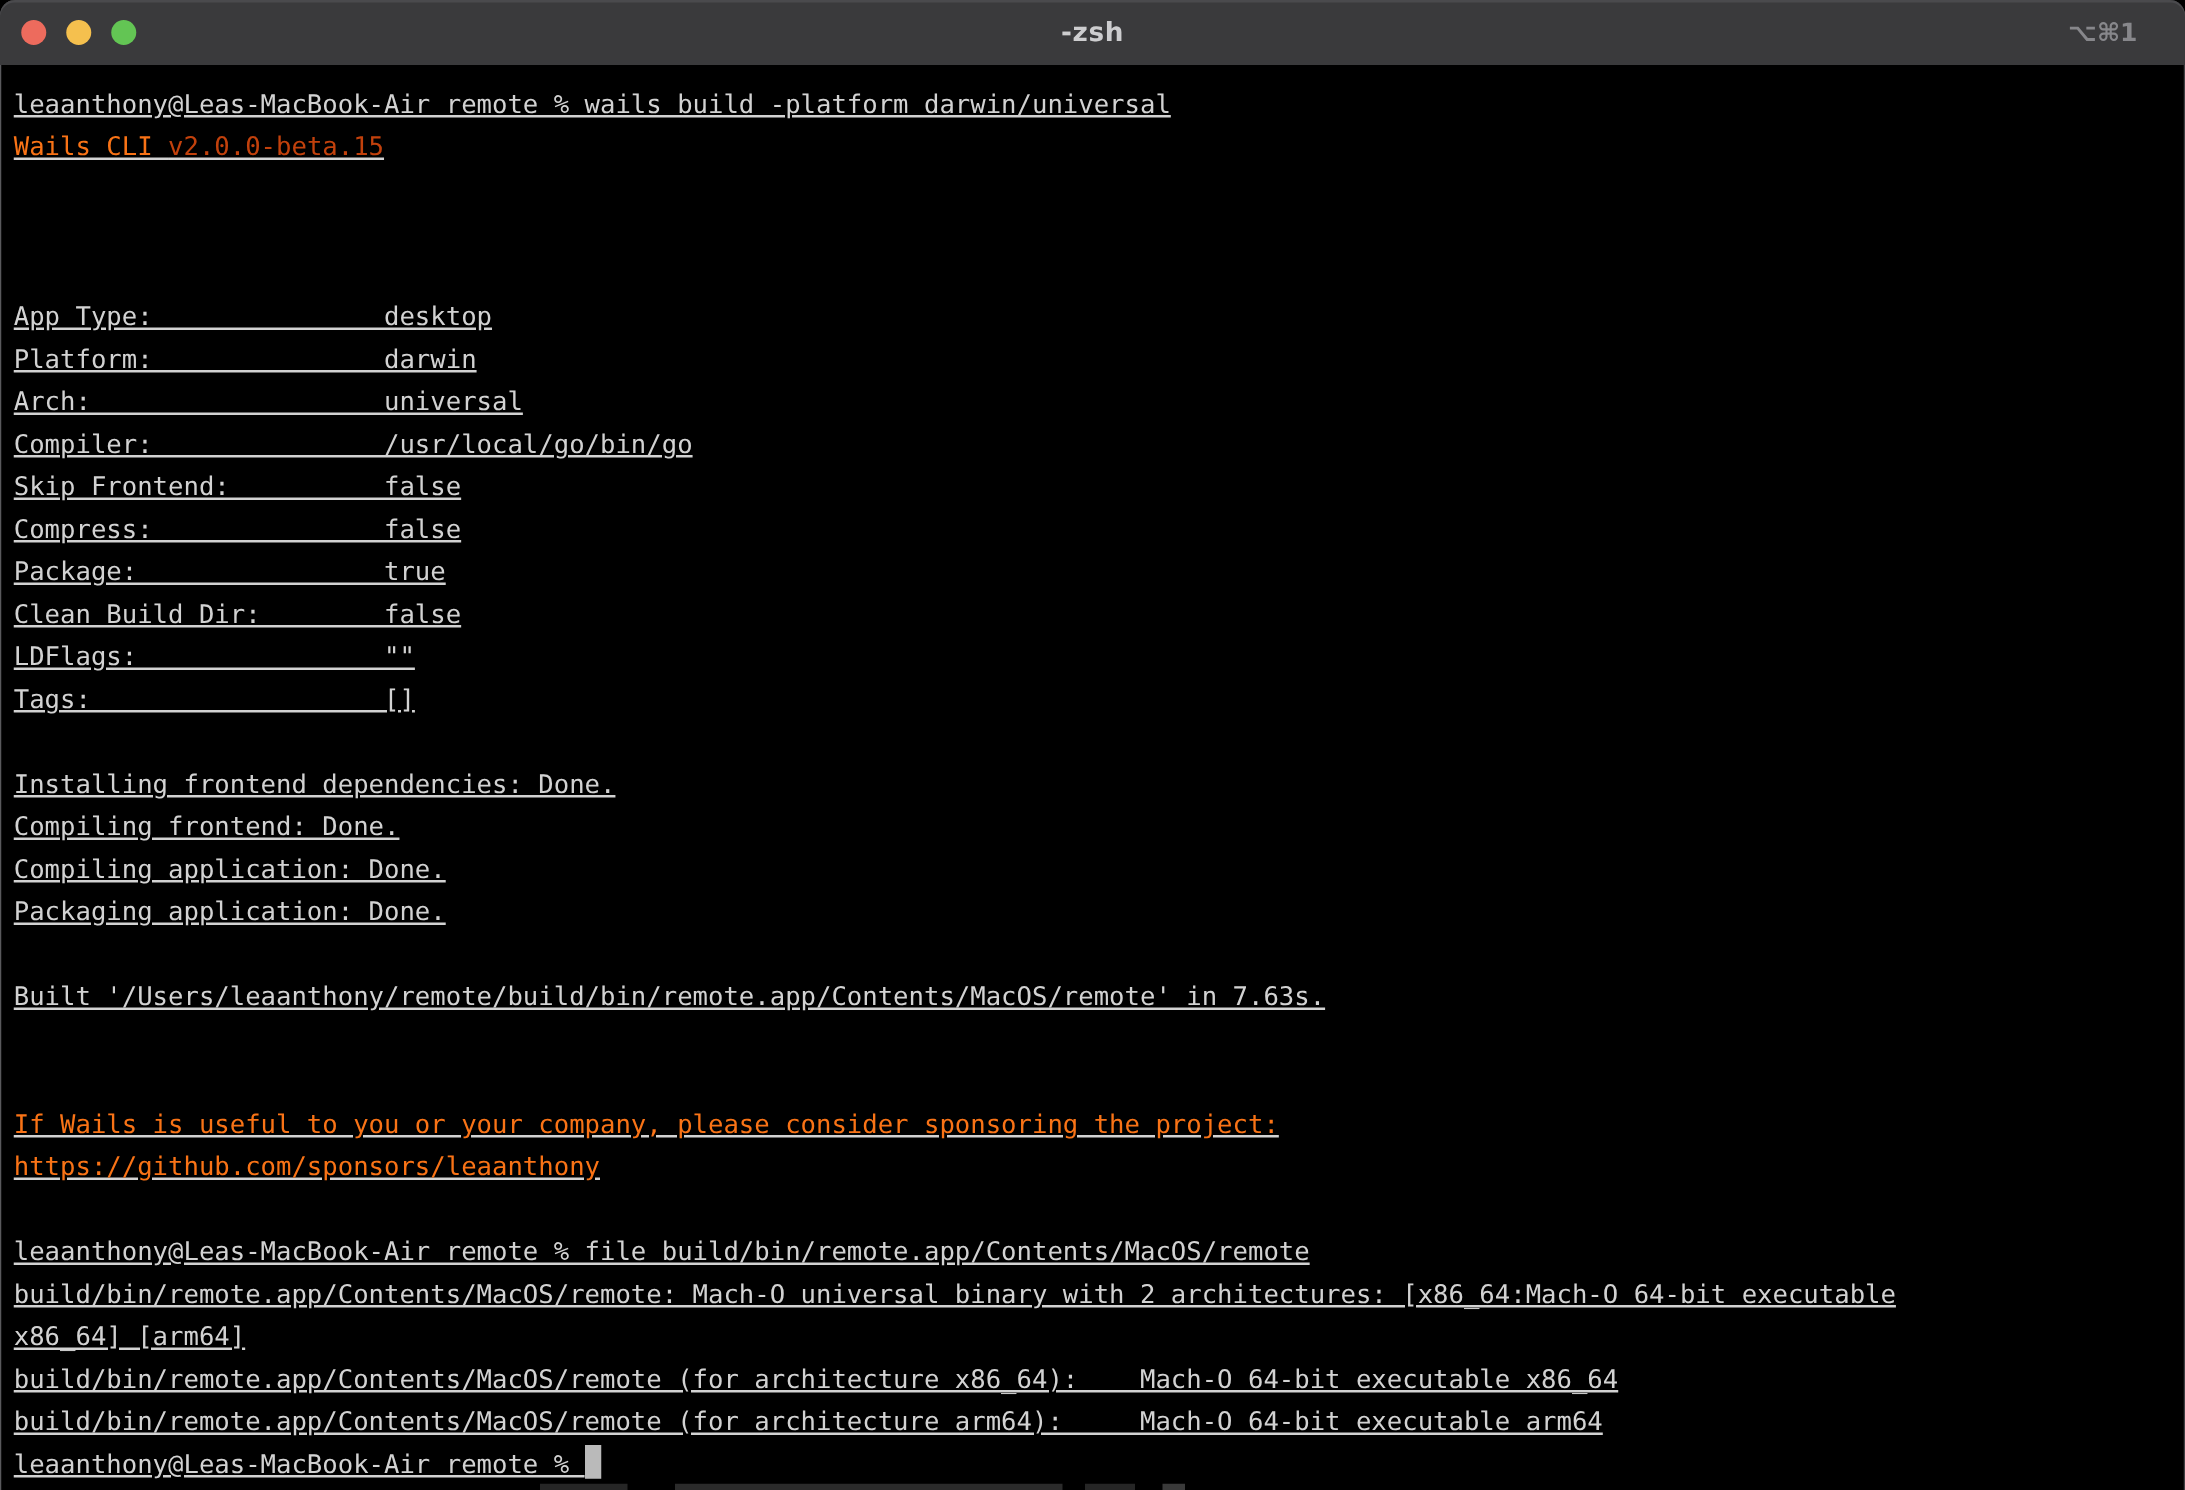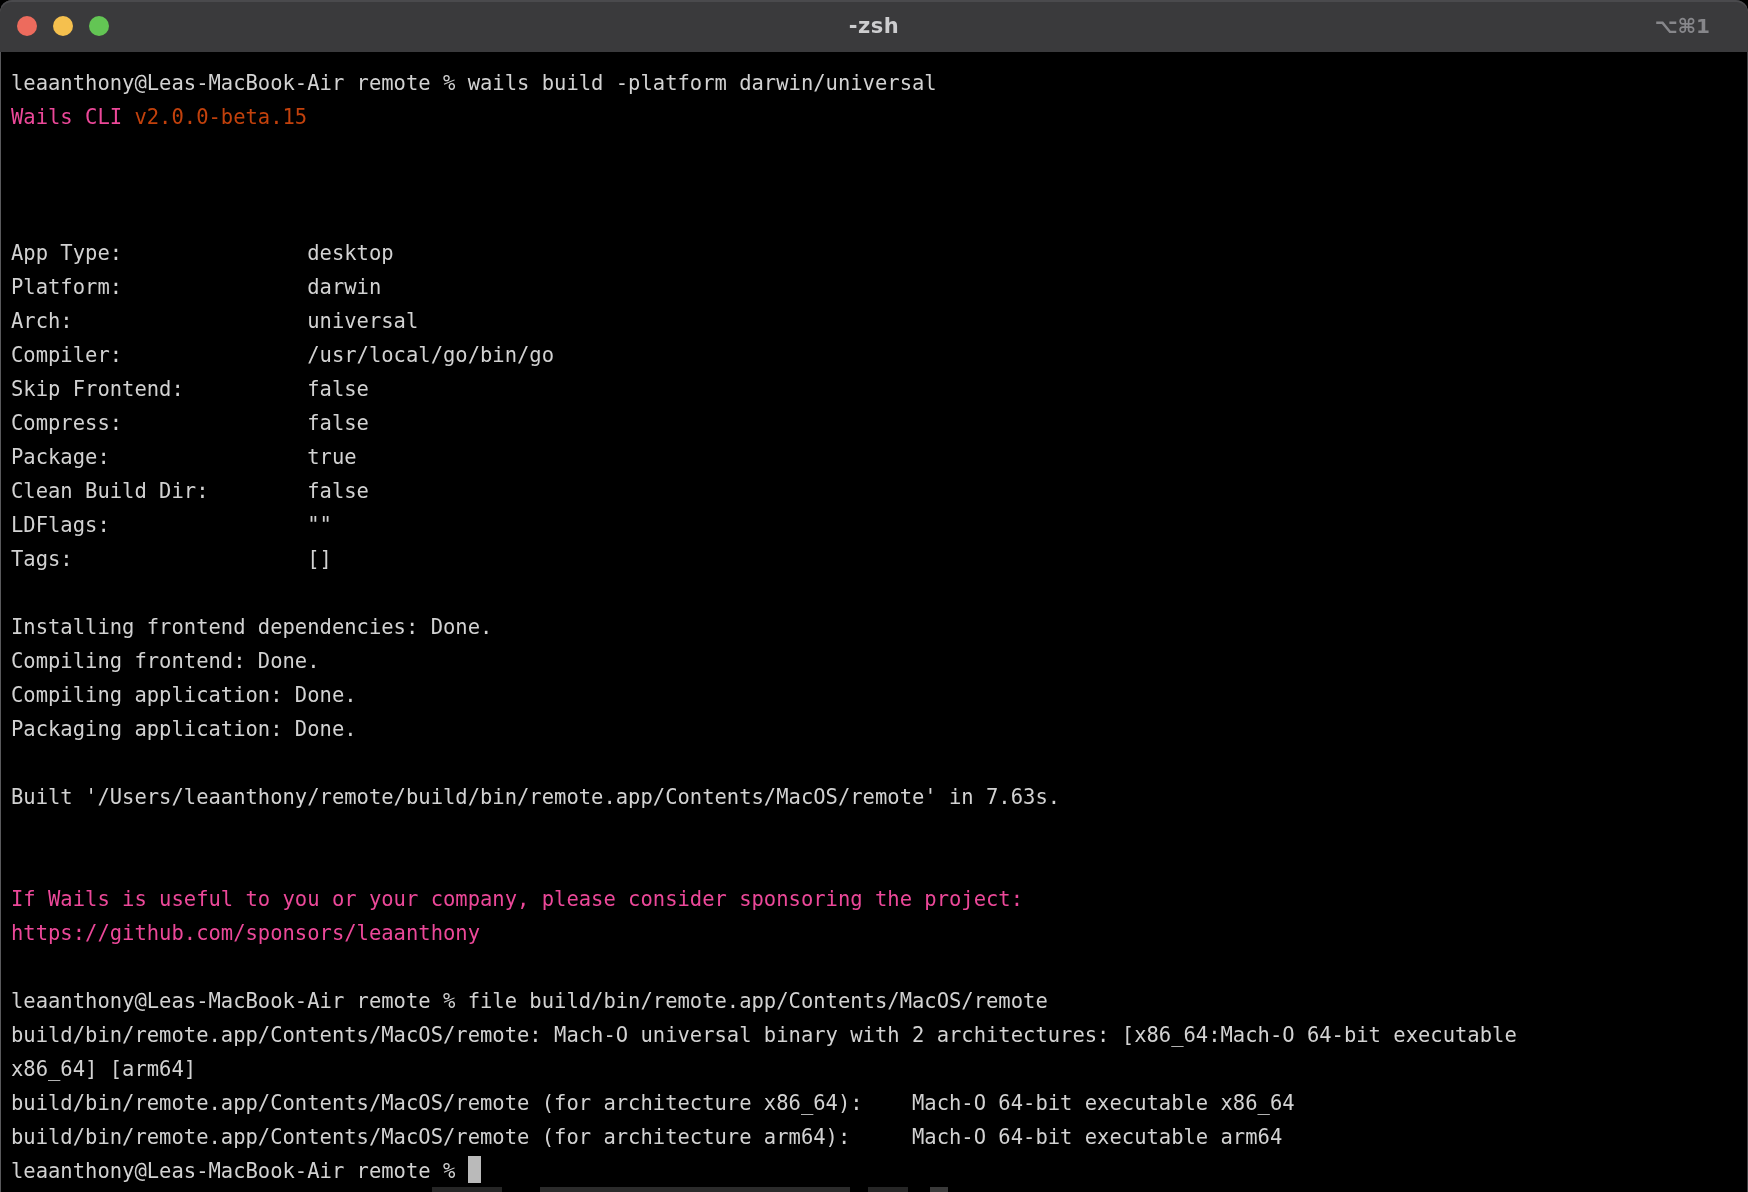--- a/index.html
+++ b/index.html
@@ -33,24 +33,25 @@
     display:flex;align-items:center;
     font-family:"DejaVu Sans","Liberation Sans",sans-serif;
     font-weight:bold;font-size:20px;color:#87878b;
   }
   .content{
     position:absolute;top:52px;left:0;right:0;bottom:0;
     padding:14px 8px 0 11px;
     font-size:20.5px;line-height:34px;
     color:#d2d2d2;
     white-space:pre;
+    text-decoration:underline;
   }
   .tline{height:34px;}
   .seg-default{color:#d2d2d2;}
-  .seg-yellow{color:#ec4899;}
+  .seg-yellow{color:#f97316;}
   .seg-red{color:#c2410c;}
   .cursor{
     display:inline-block;width:13px;height:27px;background:#bababa;
     vertical-align:middle;margin-top:-5px;
   }
   .bottom-peek{
     position:absolute;bottom:0;left:0;width:100%;height:6px;pointer-events:none;
   }
   .bottom-peek .frag{position:absolute;bottom:0;height:5px;background:#262626;}
   .frag.f1{left:432px;width:70px;}

